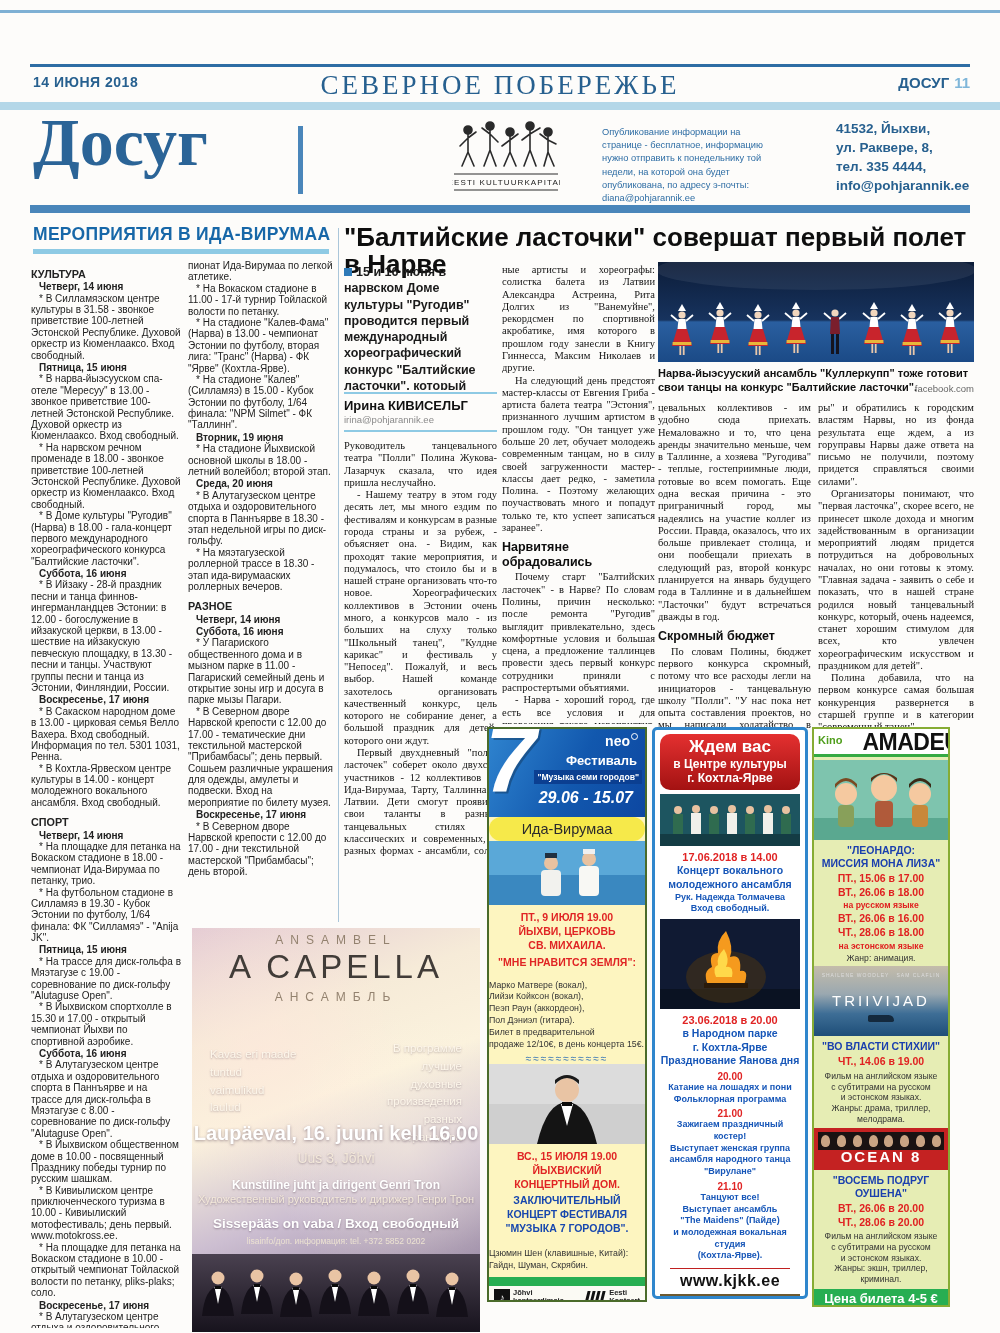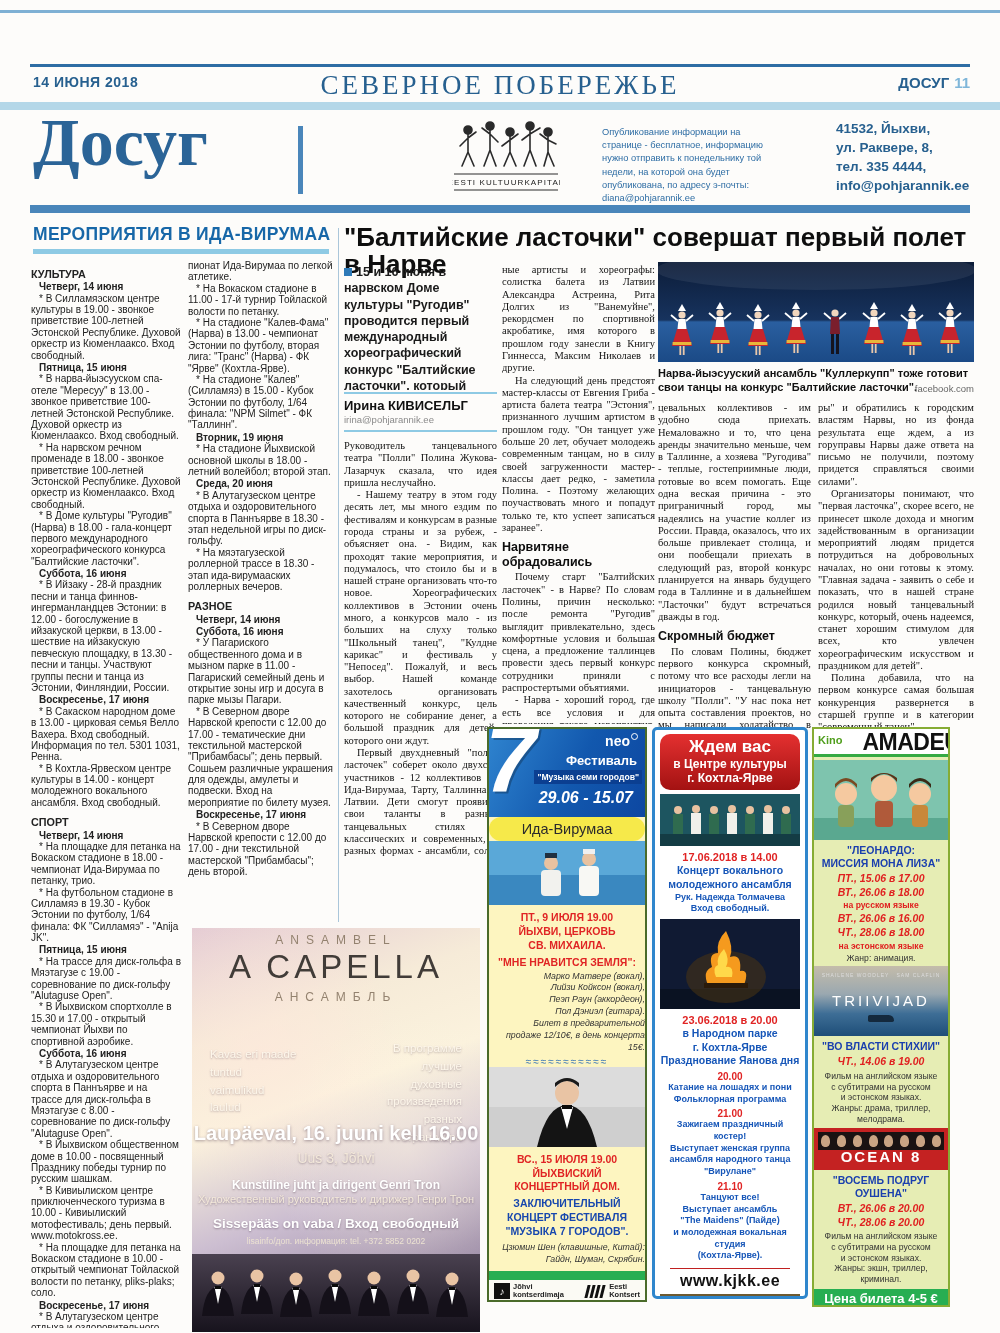--- a/index.html
+++ b/index.html
@@ -79,21 +79,21 @@
               vertical-align:top;margin-left:1px;}
   .f-title{position:absolute;right:8px;top:24px;color:#fff;font-weight:700;font-size:13px;}
   .f-sub{position:absolute;right:3px;top:41px;background:#0b3f91;color:#fff;font-weight:700;
          font-size:8.6px;padding:2px 3px;}
   .f-dates{position:absolute;right:12px;top:60px;color:#fff;font-weight:700;font-style:italic;font-size:16px;}
   .f-region{height:24px;background:#f6e94a;color:#2b2b2b;font-size:14.5px;text-align:center;line-height:24px;border-radius:12px;}
   .f-photo{overflow:hidden;}
   .f-when{color:#e02424;font-weight:700;font-size:10.5px;line-height:1.32;text-align:center;margin-top:6px;}
   .f-etitle{color:#e02424;font-weight:700;font-size:10.5px;text-align:center;margin-top:3px;}
   .f-etitle2{color:#1747ae;font-weight:700;font-size:10.5px;line-height:1.32;text-align:center;margin-top:3px;}
-  .f-details{color:#333;font-size:8.8px;line-height:1.35;text-align:right;margin-top:3px;font-style:italic;}
+  .f-details{color:#333;font-size:8.8px;line-height:1.35;text-align:left;margin-top:12px;}
   .f-wave{color:#2a6db5;text-align:center;letter-spacing:2px;font-size:10px;line-height:10px;margin-top:3px;}
   .f-green{height:9px;background:#27ae52;margin-top:5px;}
 
   
   .kohtla{left:652px;top:727px;width:156px;height:572px;background:#fff;border:3px solid #2f86cc;
           border-radius:5px;padding:4px 5px;}
   .k-header{background:linear-gradient(#e43030,#a31212);border-radius:10px;color:#fff;text-align:center;
             padding:4px 2px 5px;}
   .k-h1{font-size:17px;font-weight:700;line-height:1.1;}
   .k-h2{font-size:12px;font-weight:700;line-height:1.2;}
@@ -105,21 +105,21 @@
   .k-site{font-size:16px;font-weight:700;text-align:center;color:#111;margin:1px 0 4px;letter-spacing:.5px;}
   .k-photo{overflow:hidden;margin-top:4px;position:relative;}
 
   
   .amadeus{left:812px;top:727px;width:138px;height:580px;background:#e6edb4;border:2px solid #86ac34;}
   .am-header{background:#fff;border-bottom:3px solid #35aa44;padding:3px 4px 1px;display:flex;
              align-items:flex-start;gap:20px;}
   .am-kino{color:#4f9e1c;font-weight:700;font-size:11px;line-height:1;margin-top:3px;}
   .am-name{font-size:23px;font-weight:700;line-height:.9;letter-spacing:-.5px;color:#111;}
   .am-title{color:#1a3fae;font-weight:700;font-size:10.5px;text-align:center;line-height:1.25;margin-top:4px;}
-  .am-times{color:#e02020;font-weight:700;font-size:10.5px;text-align:center;line-height:1.3;margin-top:2px;font-style:italic;}
+  .am-times{color:#e02020;font-weight:700;font-size:10.5px;text-align:center;line-height:1.3;margin-top:2px;}
   .am-lang{color:#e02020;font-weight:700;font-size:8.6px;text-align:center;margin-top:1px;}
   .am-genre,.am-note{color:#333;font-size:8.6px;text-align:center;line-height:1.25;margin-top:2px;}
   .am-price{background:#27ae52;color:#fff;font-weight:700;font-size:13px;text-align:center;
             padding:2px 0;margin-top:4px;}
   .am-img{overflow:hidden;position:relative;margin-top:3px;}
   .p2-names{position:absolute;top:6px;left:0;right:0;text-align:center;font-size:5px;color:#ddd;letter-spacing:1px;}
   .p2-text{position:absolute;top:26px;left:0;right:0;text-align:center;color:#fff;font-size:15px;
            letter-spacing:3px;font-weight:400;}
   .p2-boat{position:absolute;bottom:14px;left:50%;width:26px;height:7px;background:#14293d;
            transform:translateX(-50%);border-radius:2px 6px 2px 2px;}
@@ -195,21 +195,21 @@
   <div class="abs band2"></div>
 
   <div class="abs ev-title">МЕРОПРИЯТИЯ В ИДА-ВИРУМАА</div>
   <div class="abs ev-underline"></div>
   <div class="abs vrule"></div>
 
   <div class="abs ev-col" style="left:31px;top:260px;width:150px;height:1068px;">
 
   <div class="ev head">КУЛЬТУРА</div>
       <div class="ev day">Четверг, 14 июня</div>
-      <div class="ev item">* В Силламяэском центре культуры в 19.00 - звонкое приветствие 100-летней Эстонской Республике. Духовой оркестр из Кюменлаакcо. Вход свободный.</div>
+      <div class="ev item">* В Силламяэском центре культуры в 31.58 - звонкое приветствие 100-летней Эстонской Республике. Духовой оркестр из Кюменлаакcо. Вход свободный.</div>
       <div class="ev day">Пятница, 15 июня</div>
       <div class="ev item">* В нарва-йыэсууском спа-отеле "Мересуу" в 13.00 - звонкое приветствие 100-летней Эстонской Республике. Духовой оркестр из Кюменлаакcо. Вход свободный.</div>
       <div class="ev item">* На нарвском речном променаде в 18.00 - звонкое приветствие 100-летней Эстонской Республике. Духовой оркестр из Кюменлаакcо. Вход свободный.</div>
       <div class="ev item">* В Доме культуры "Ругодив" (Нарва) в 18.00 - гала-концерт первого международного хореографического конкурса "Балтийские ласточки".</div>
       <div class="ev day">Суббота, 16 июня</div>
       <div class="ev item">* В Ийзаку - 28-й праздник песни и танца финнов-ингерманландцев Эстонии: в 12.00 - богослужение в ийзакуской церкви, в 13.00 - шествие на ийзакускую певческую площадку, в 13.30 - песни и танцы. Участвуют группы песни и танца из Эстонии, Финляндии, России.</div>
       <div class="ev day">Воскресенье, 17 июня</div>
       <div class="ev item">* В Сакаском народном доме в 13.00 - цирковая семья Велло Вахера. Вход свободный. Информация по тел. 5301 1031, Ренна.</div>
       <div class="ev item">* В Кохтла-Ярвеском центре культуры в 14.00 - концерт молодежного вокального ансамбля. Вход свободный.</div>
       <div class="ev head">СПОРТ</div>

